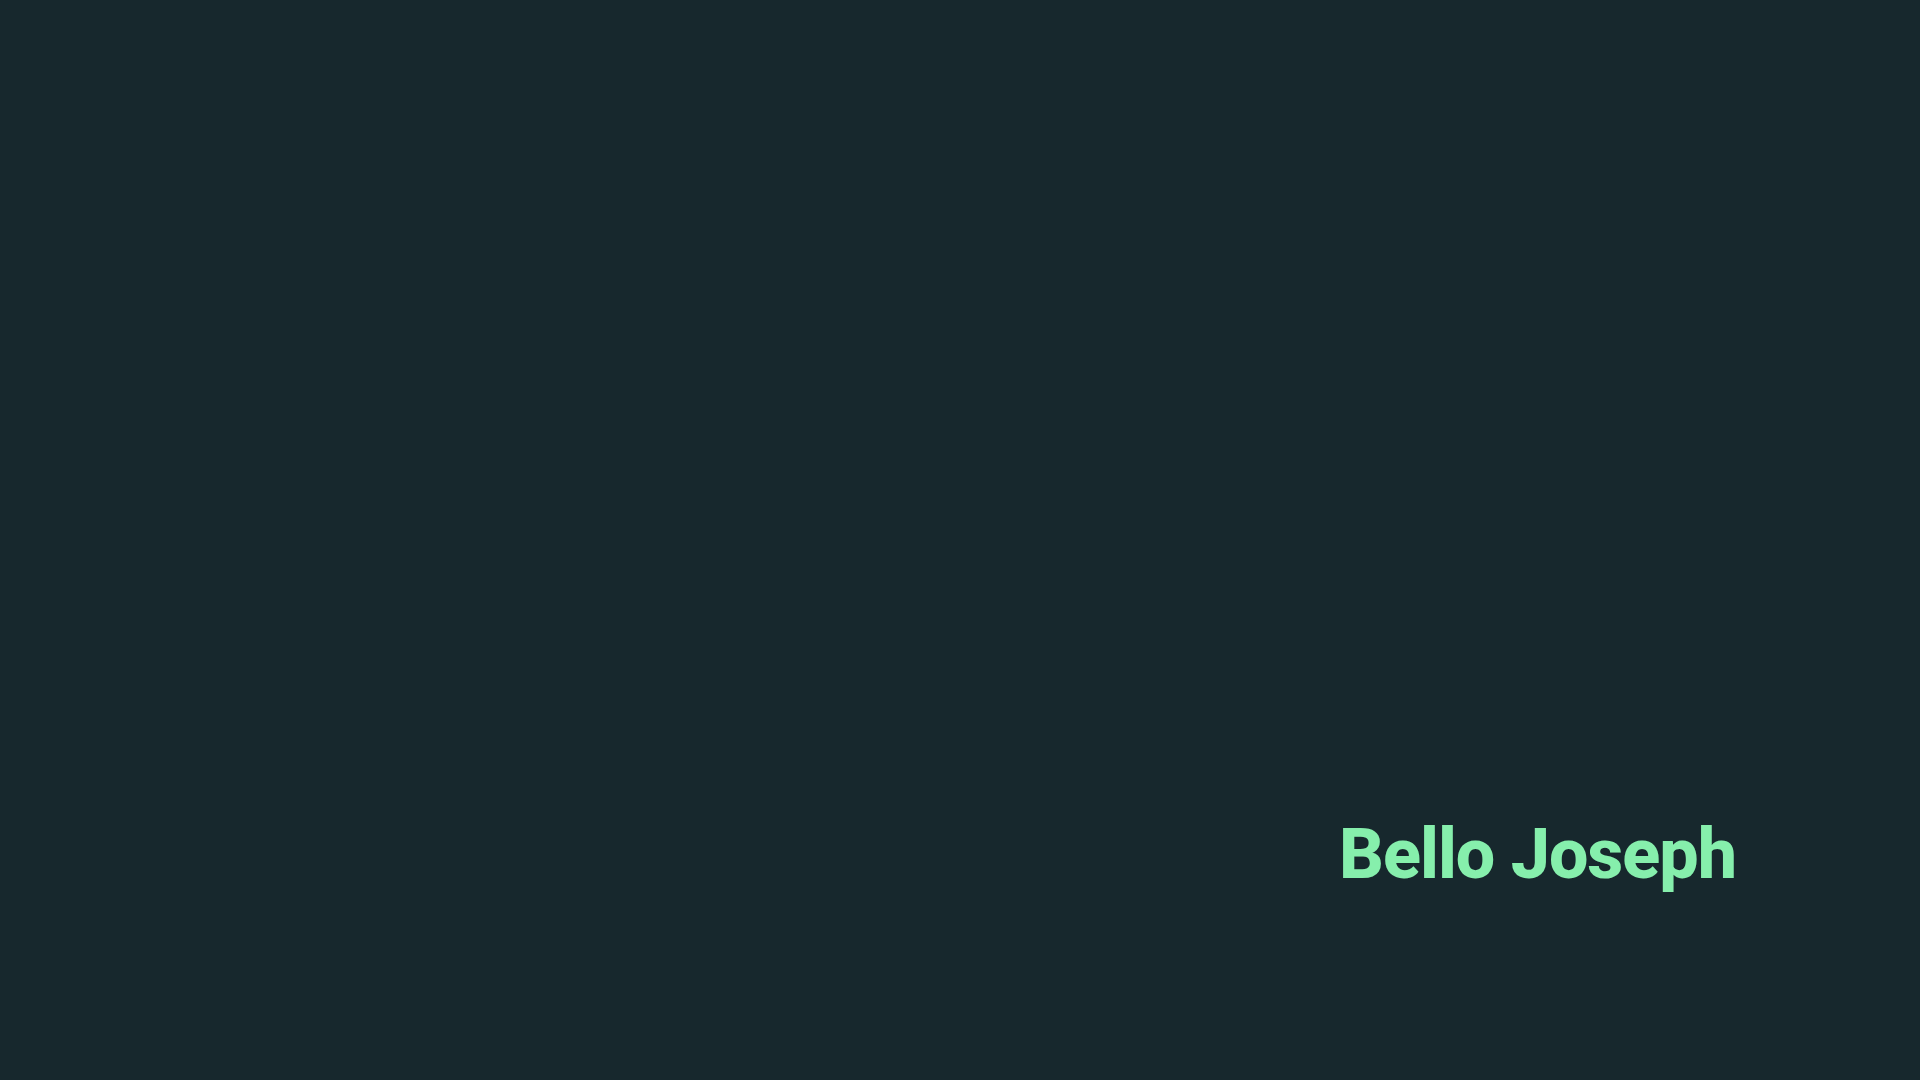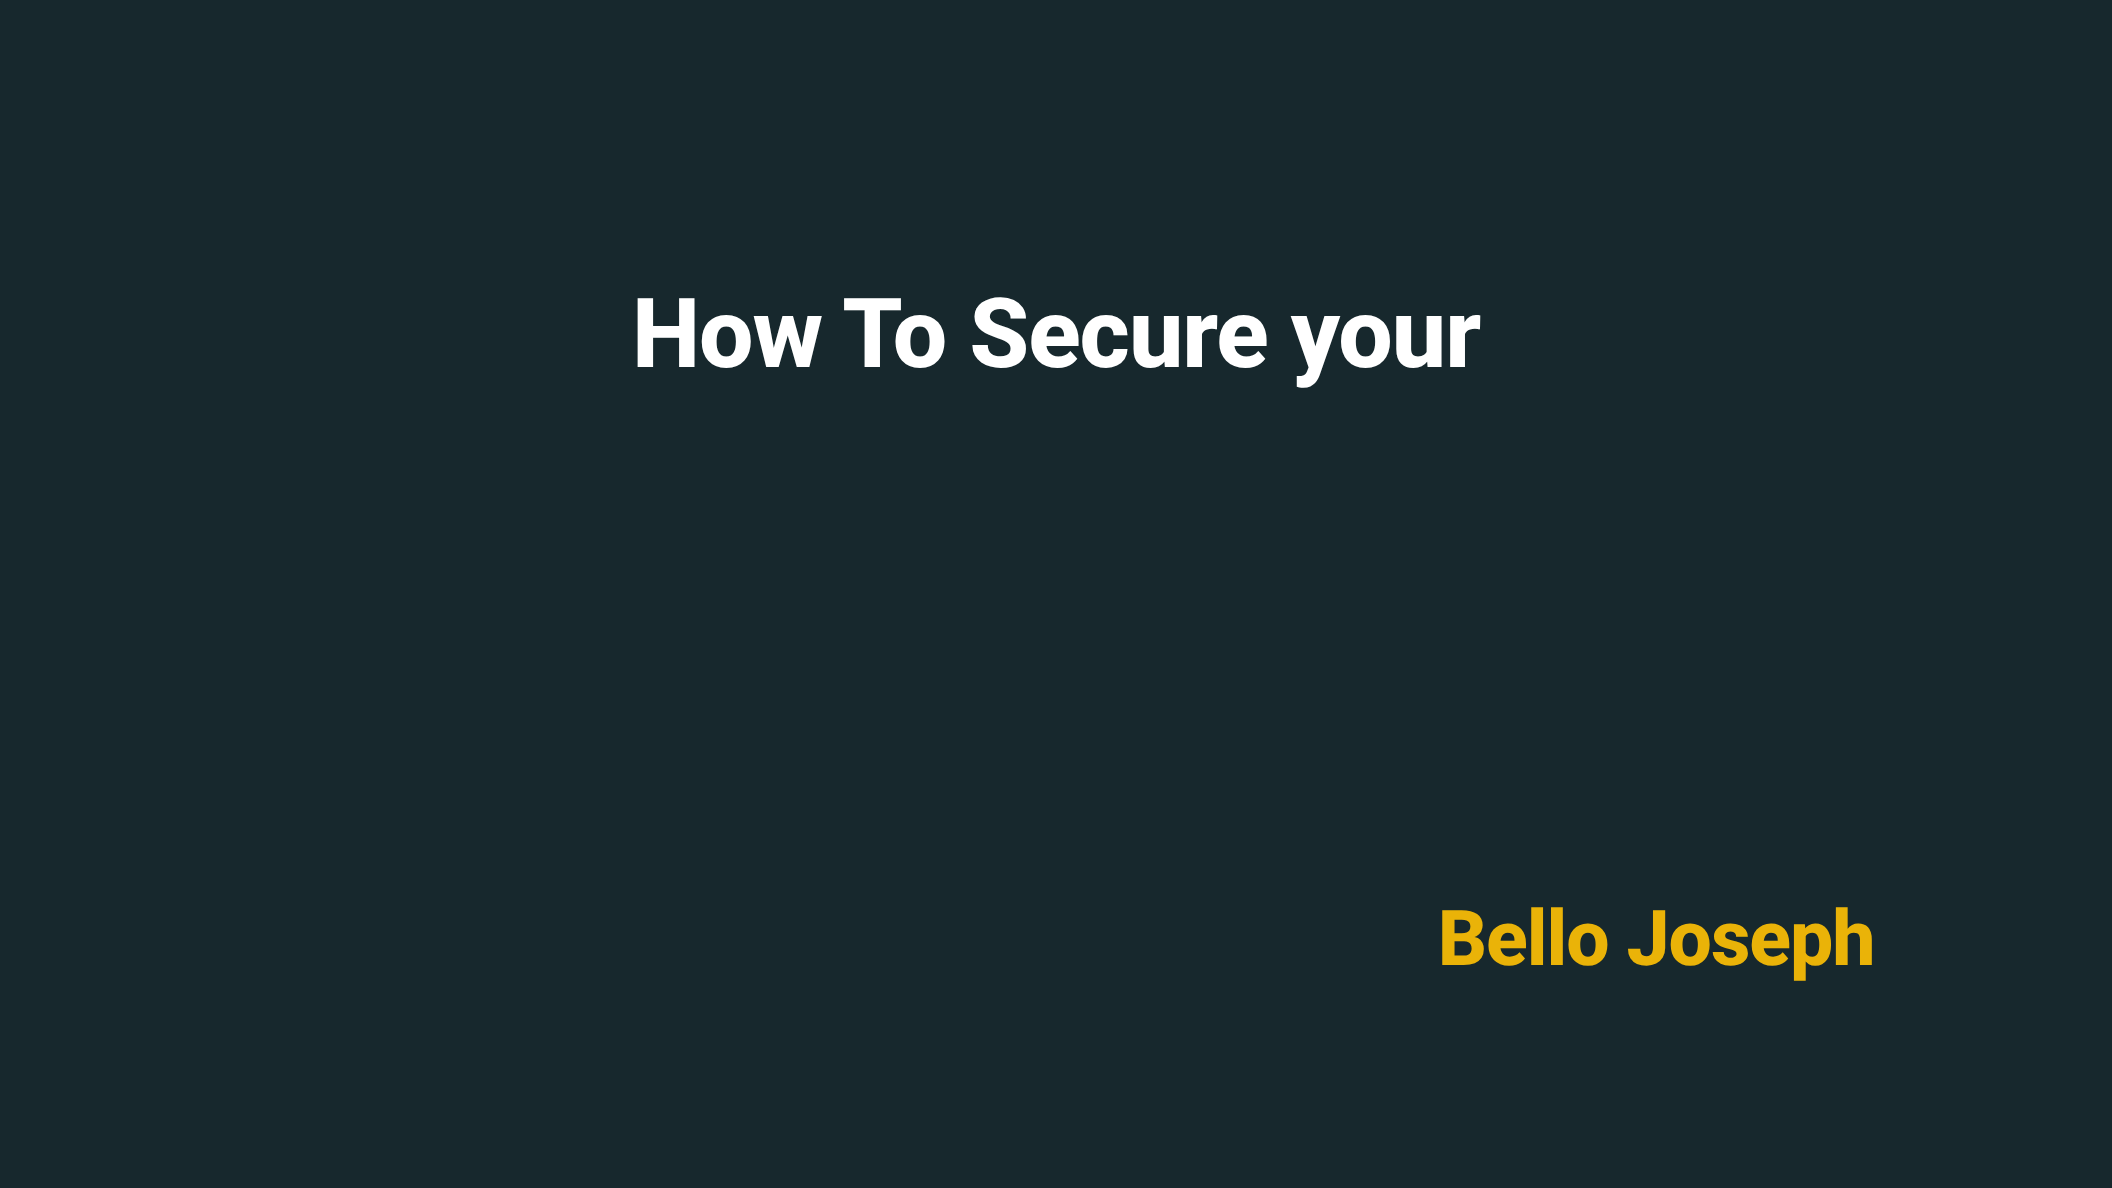--- a/index.html
+++ b/index.html
@@ -31,28 +31,27 @@
       line-height: 1.25;
       text-align: center;
       letter-spacing: -1px;
     }
     .title-line {
       display: block;
     }
     .author {
       position: absolute;
       bottom: 185px;
-      right: 216px;
-      color: #eab308;
+      right: 184px;
+      color: #86efac;
       font-size: 70px;
       font-weight: 800;
       letter-spacing: -1px;
     }
   </style>
 </head>
 <body>
 
 <div class="slide-container">
   <h1 class="title">
-    <span class="title-line">How To Secure your</span>
   </h1>
   <div class="author">Bello Joseph</div>
 </div>
 
 </body></html>

